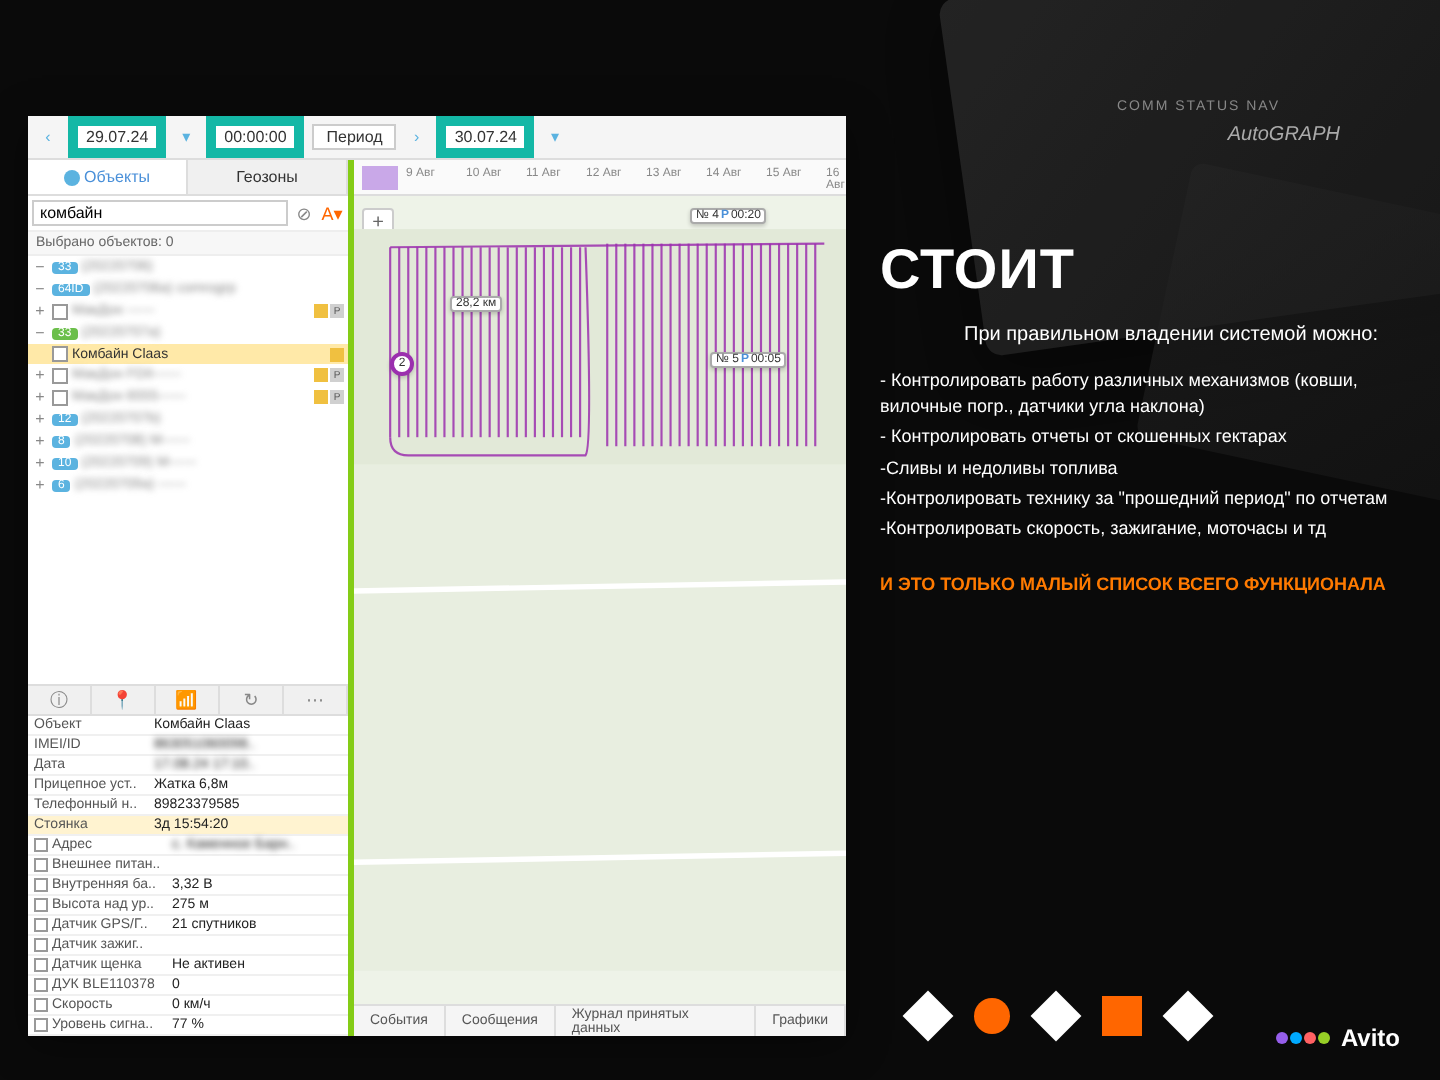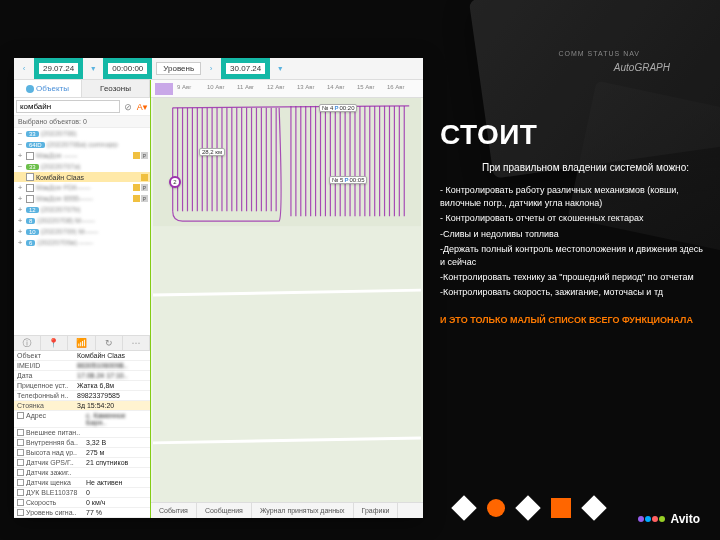--- a/index.html
+++ b/index.html
@@ -30,21 +30,21 @@
   
   .app { position: absolute; top: 58px; left: 14px; width: 409px; height: 460px; background: #fff; box-shadow: 0 4px 20px rgba(0,0,0,0.4); font-size: 8px; color: #333; display: flex; flex-direction: column; }
   
   .app-toolbar { height: 22px; background: #f5f5f5; border-bottom: 1px solid #ddd; display: flex; align-items: center; padding: 0 4px; gap: 4px; font-size: 8px; }
   .date-input { background: #fff; border: 5px solid #14b8a6; padding: 1px 4px; font-size: 8px; }
   .toolbar-btn { background: #fff; border: 1px solid #ccc; padding: 1px 6px; font-size: 8px; cursor: pointer; }
   .tb-icon { width: 12px; height: 12px; display: inline-flex; align-items: center; justify-content: center; color: #5bb3e0; }
   
   .app-body { flex: 1; display: flex; overflow: hidden; }
   
-  .sidebar { width: 137px; border-right: 1px solid #84cc16; display: flex; flex-direction: column; overflow: hidden; }
+  .sidebar { width: 163px; border-right: 3px solid #84cc16; display: flex; flex-direction: column; overflow: hidden; }
   .sb-tabs { display: flex; height: 18px; background: #f0f0f0; border-bottom: 1px solid #ddd; font-size: 8px; }
   .sb-tab { flex: 1; display: flex; align-items: center; justify-content: center; border-right: 1px solid #ddd; cursor: pointer; }
   .sb-tab.active { background: #fff; color: #4a90d9; }
   .sb-search { display: flex; align-items: center; padding: 2px; gap: 2px; border-bottom: 1px solid #eee; }
   .sb-search input { flex: 1; border: 1px solid #ccc; padding: 1px 3px; font-size: 8px; width: 60px; }
   .sb-search-icon { width: 12px; height: 12px; display: flex; align-items: center; justify-content: center; color: #888; font-size: 9px; }
   .sb-selcount { padding: 2px 4px; background: #f7f7f7; border-bottom: 1px solid #eee; font-size: 7px; color: #666; }
   
   .tree { flex: 1; overflow-y: auto; font-size: 7px; }
   .tree-item { display: flex; align-items: center; padding: 1px 2px; gap: 2px; white-space: nowrap; cursor: pointer; }
@@ -100,21 +100,20 @@
 
 <div class="right-content">
   <div class="title">
     <div>СТОИТ</div>
   </div>
   <div class="intro">При правильном владении системой можно:</div>
   <div class="bullets" id="bullets">
       <div>- Контролировать работу различных механизмов (ковши, вилочные погр., датчики угла наклона)</div>
       <div>- Контролировать отчеты от скошенных гектарах</div>
       <div>-Сливы и недоливы топлива</div>
-      <div>-Держать полный контроль местоположения и движения здесь и сейчас</div>
       <div>-Контролировать технику за "прошедний период" по отчетам</div>
       <div>-Контролировать скорость, зажигание, моточасы и тд</div>
     </div>
   <div class="closing">И ЭТО ТОЛЬКО МАЛЫЙ СПИСОК ВСЕГО ФУНКЦИОНАЛА</div>
 </div>
 
 <div class="marks">
   <div class="diamond d-white"></div>
   <div class="diamond d-orange" style="border-radius:50%;transform:none"></div>
   <div class="diamond d-white"></div>
@@ -131,21 +130,21 @@
   </div>
   <span class="avito-text">Avito</span>
 </div>
 
 <div class="app">
   <div class="app-toolbar">
     <span class="tb-icon">‹</span>
     <span class="date-input">29.07.24</span>
     <span class="tb-icon">▾</span>
     <span class="date-input">00:00:00</span>
-    <span class="toolbar-btn">Уровень</span>
+    <span class="toolbar-btn">Период</span>
     <span class="tb-icon">›</span>
     <span class="date-input">30.07.24</span>
     <span class="tb-icon">▾</span>
   </div>
   <div class="app-body">
     <div class="sidebar">
       <div class="sb-tabs">
         <div class="sb-tab active">
           <span style="width:8px;height:8px;border-radius:50%;background:#5bb3e0;margin-right:2px"></span>
           <span>Объекты</span>

